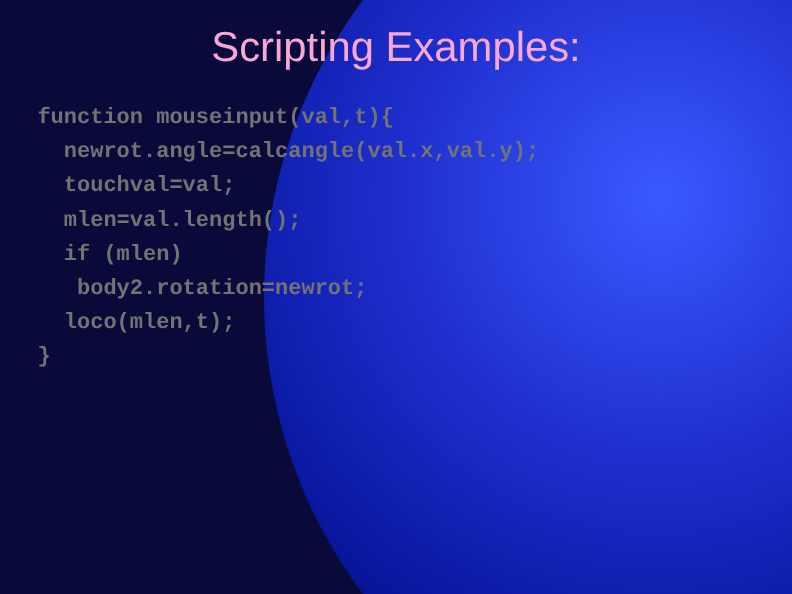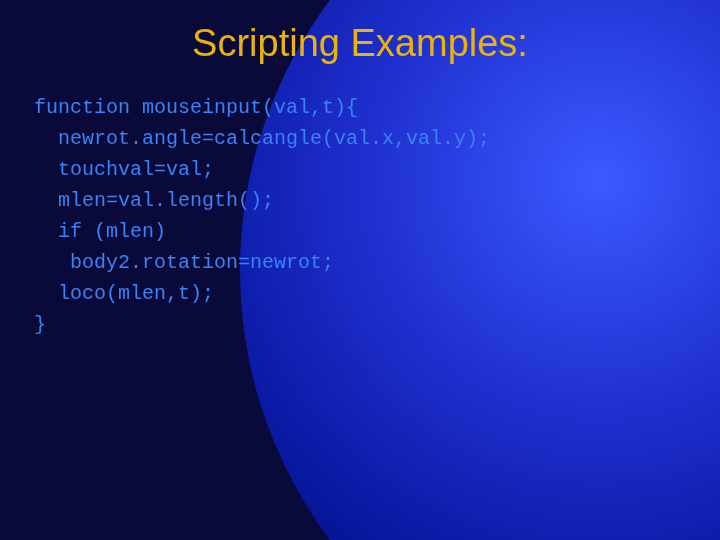--- a/index.html
+++ b/index.html
@@ -20,33 +20,33 @@
     right: -420px;
     top: -180px;
     z-index: 0;
   }
   .content {
     position: relative;
     z-index: 1;
     padding: 20px 30px;
   }
   .title {
-    color: #eab308;
+    color: #f9a8d4;
     font-size: 38px;
     font-weight: normal;
     text-align: center;
     line-height: 1.25;
     margin-bottom: 24px;
     font-family: Arial, Helvetica, sans-serif;
   }
   .code-block {
-    color: #3b82f6;
+    color: #737373;
     font-family: "Courier New", Courier, monospace;
     font-size: 20px;
-    font-weight: normal;
+    font-weight: bold;
     line-height: 1.55;
     white-space: pre;
     padding-left: 4px;
   }
 </style>
 </head>
 <body>
 
 <div class="bg-circle"></div>
 

